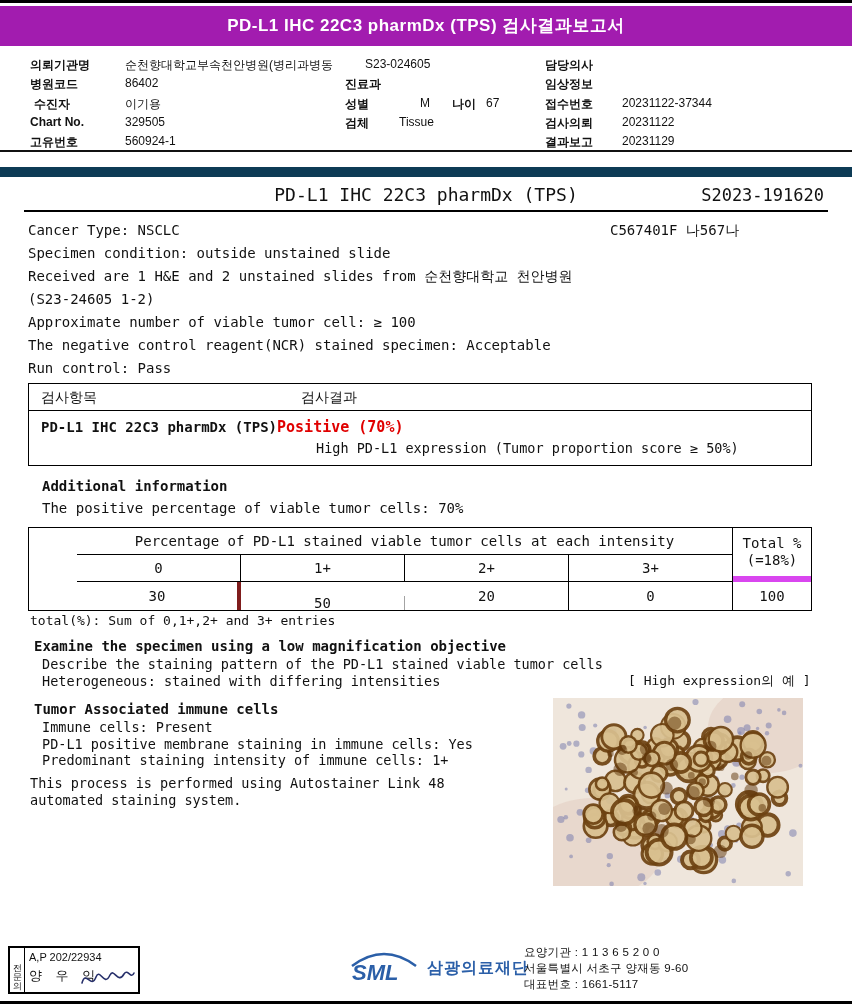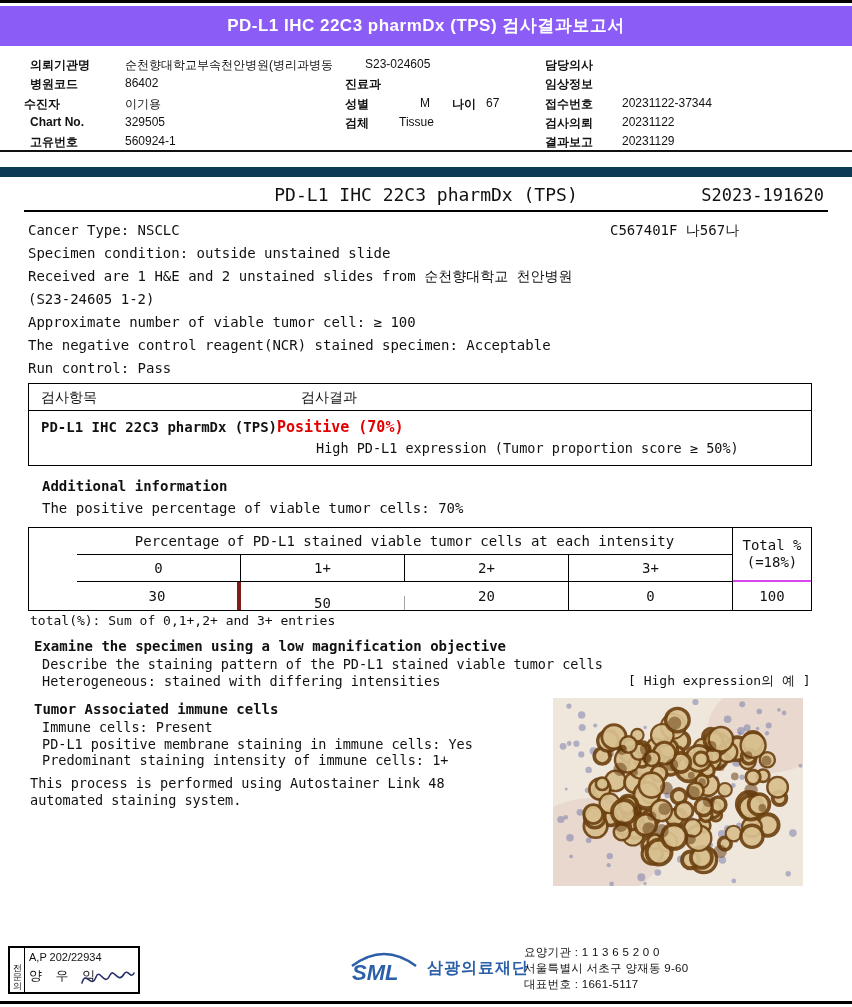--- a/index.html
+++ b/index.html
@@ -3,21 +3,21 @@
 <meta charset="utf-8">
 <style>
   * { margin:0; padding:0; box-sizing:border-box; }
   html,body { background:#ffffff; }
   body { width:852px; height:1007px; font-family:"DejaVu Sans Mono","Liberation Mono",monospace; color:#111; }
   .page { position:relative; width:852px; height:1007px; background:#fff; overflow:hidden; }
 
   .top-line { position:absolute; top:0; left:0; width:852px; height:3px; background:#000; }
   .bottom-line { position:absolute; top:1001px; left:0; width:852px; height:3px; background:#000; }
 
-  .banner { position:absolute; top:6px; left:0; width:852px; height:40px; background:#8b5cf6;
+  .banner { position:absolute; top:6px; left:0; width:852px; height:40px; background:#a21caf;
             color:#fff; font-family:"Liberation Sans",sans-serif; font-weight:bold; font-size:17px;
             text-align:center; line-height:40px; letter-spacing:0.5px; }
 
   .patient { position:absolute; top:57px; left:0; width:852px; height:95px;
              font-family:"Liberation Sans",sans-serif; font-size:12px; }
   .pl { position:absolute; font-weight:bold; white-space:nowrap; }
   .pv { position:absolute; white-space:nowrap; }
 
   .thin-line { position:absolute; top:150px; left:0; width:852px; height:2px; background:#111; }
   .navy-bar  { position:absolute; top:167px; left:0; width:852px; height:10px; background:#0d3b55; }
@@ -40,21 +40,21 @@
   .rt-line2 { padding:4px 0 9px 287px; font-size:13.5px; white-space:nowrap; }
 
   .add-head { position:absolute; top:478px; left:42px; font-size:14px; font-weight:bold; }
   .add-line { position:absolute; top:500px; left:42px; font-size:14px; }
 
   .itable { position:absolute; top:527px; left:28px; width:784px; border:1px solid #000;
             display:grid; grid-template-columns:164px 164px 164px 164px 1fr; grid-template-rows:27px 27px 28px;
             font-size:14px;padding-left:48px; }
   .it-cell { display:flex; align-items:center; justify-content:center; }
   .it-head { grid-column:1/5; grid-row:1; border-right:1px solid #000; border-bottom:1px solid #000; }
-  .it-total { grid-column:5; grid-row:1/3; border-bottom:2px solid #d946ef; flex-direction:column; line-height:1.25; }
+  .it-total { grid-column:5; grid-row:1/3; border-bottom:6px solid #d946ef; flex-direction:column; line-height:1.25; }
   .it-c1 { grid-column:1; grid-row:2; border-right:1px solid #000; border-bottom:1px solid #000; }
   .it-c2 { grid-column:2; grid-row:2; border-right:1px solid #000; border-bottom:1px solid #000; }
   .it-c3 { grid-column:3; grid-row:2; border-right:1px solid #000; border-bottom:1px solid #000; }
   .it-c4 { grid-column:4; grid-row:2; border-right:1px solid #000; border-bottom:1px solid #000; }
   .it-v1 { grid-column:1; grid-row:3; border-right:4px solid #7f1d1d; }
   .it-v2 { grid-column:2; grid-row:3; border-right:1px solid #a3a3a3;margin-top:14px; }
   .it-v3 { grid-column:3; grid-row:3; border-right:1px solid #000; }
   .it-v4 { grid-column:4; grid-row:3; border-right:1px solid #000; }
   .it-v5 { grid-column:5; grid-row:3; }
 
@@ -99,21 +99,21 @@
     <span class="pl" style="left:30px;top:0">의뢰기관명</span>
     <span class="pv" style="left:125px;top:0">순천향대학교부속천안병원(병리과병동</span>
     <span class="pv" style="left:365px;top:0">S23-024605</span>
     <span class="pl" style="left:545px;top:0">담당의사</span>
 
     <span class="pl" style="left:30px;top:19px">병원코드</span>
     <span class="pv" style="left:125px;top:19px">86402</span>
     <span class="pl" style="left:345px;top:19px">진료과</span>
     <span class="pl" style="left:545px;top:19px">임상정보</span>
 
-    <span class="pl" style="left:24px;top:39px">수진자</span>
+    <span class="pl" style="left:34px;top:39px">수진자</span>
     <span class="pv" style="left:125px;top:39px">이기용</span>
     <span class="pl" style="left:345px;top:39px">성별</span>
     <span class="pv" style="left:420px;top:39px">M</span>
     <span class="pl" style="left:452px;top:39px">나이</span>
     <span class="pv" style="left:486px;top:39px">67</span>
     <span class="pl" style="left:545px;top:39px">접수번호</span>
     <span class="pv" style="left:622px;top:39px">20231122-37344</span>
 
     <span class="pl" style="left:30px;top:58px">Chart No.</span>
     <span class="pv" style="left:125px;top:58px">329505</span>

